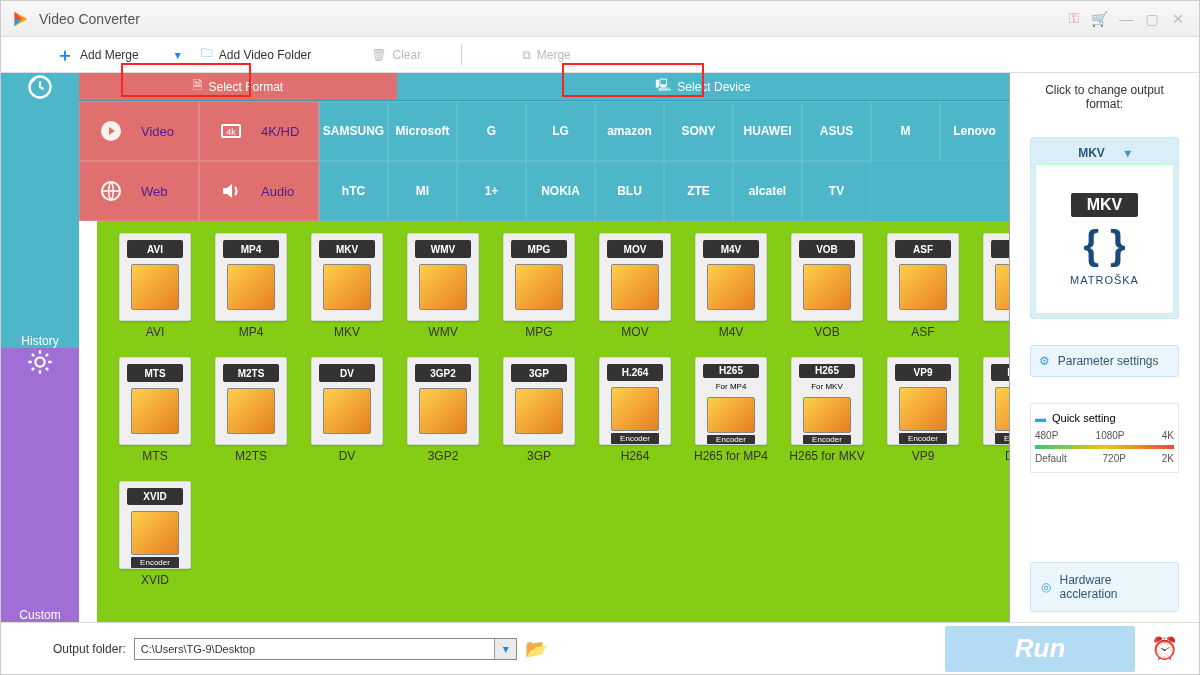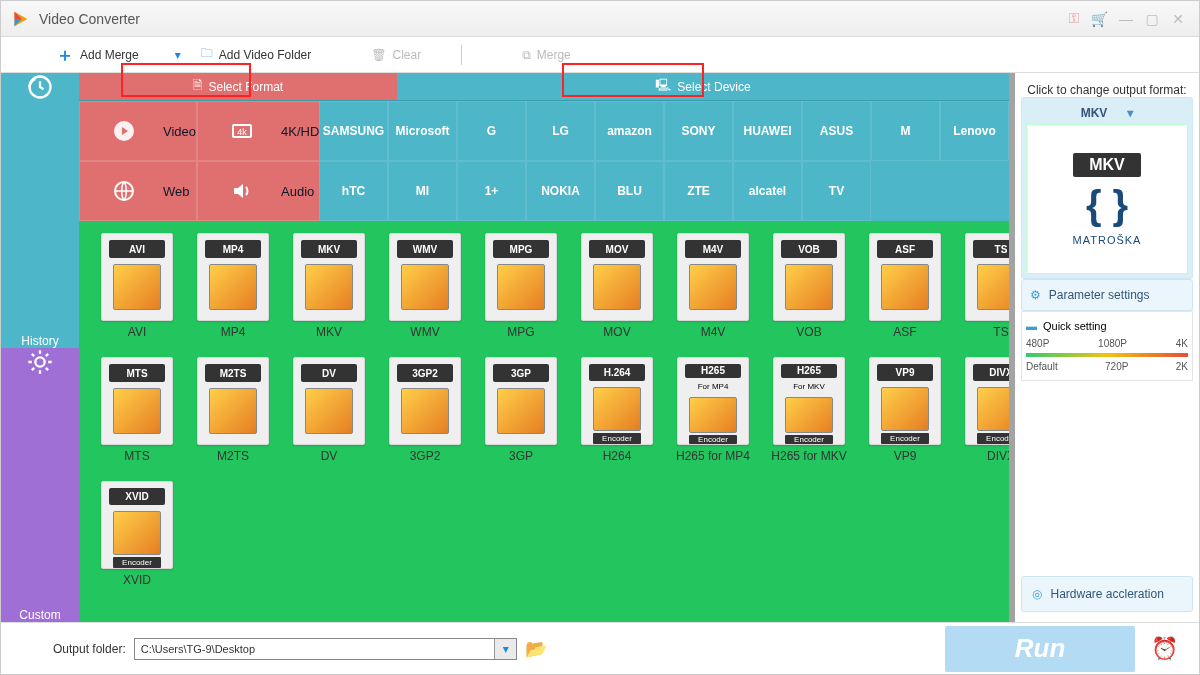--- a/index.html
+++ b/index.html
@@ -22,35 +22,35 @@
 .vtab.custom  { background: #a06fd6; }
 .vtab svg { width: 28px; height: 28px; stroke: #fff; fill: none; stroke-width: 2; }
 
 .main { flex: 1; display: flex; flex-direction: column; min-width: 0; }
 .tabrow { height: 28px; display: flex; background: #4db6c8; color: #fff; border-bottom: 1px solid #3a9bab; }
 .tabrow .half { flex: 1; display: flex; align-items: center; justify-content: center; gap: 6px; position: relative; cursor: pointer; }
 .tabrow .half.format { background: #e07070; }
 .redbox { position: absolute; border: 2px solid #f22; pointer-events: none; }
 .catrow { display: flex; height: 120px; }
 .catleft { width: 240px; background: #e07070; display: grid; grid-template-columns: 1fr 1fr; grid-template-rows: 1fr 1fr; }
-.catcell { display: flex; align-items: center; justify-content: flex-start; padding-left: 32px; gap: 27px; color: #0f172a; font-size: 13px; border: 1px solid rgba(255,255,255,0.15); cursor: pointer; }
+.catcell { display: flex; align-items: center; justify-content: flex-start; padding-left: 19px; gap: 18px; color: #4c1d95; font-size: 13px; border: 1px solid rgba(255,255,255,0.15); cursor: pointer; }
 .catcell svg { width:24px; height:24px; fill:#fff; }
 .brandgrid { flex: 1; background: #4db6c8; display: grid; grid-template-columns: repeat(9,1fr); grid-template-rows: 1fr 1fr; }
 .brand { display:flex; align-items:center; justify-content:center; color:#fff; font-size:12px; font-weight:bold; border:1px solid rgba(255,255,255,0.1); cursor:pointer; }
 
-.fmtbody { flex:1; background:#22c55e; padding:12px 18px; overflow:auto; }
+.fmtbody { flex:1; background:#84cc16; padding:12px 18px; overflow:auto;margin-left:18px; }
 .fmtgrid { display:grid; grid-template-columns: repeat(10, 80px); gap: 18px 16px; }
 .fmt { text-align:center; cursor:pointer; }
 .fmt .thumb { width:72px; height:88px; background:#efefef; border:1px solid #d8d8d8; border-radius:2px; margin:0 auto 4px; display:flex; flex-direction:column; align-items:center; justify-content:flex-start; padding-top:6px; box-shadow:0 1px 2px rgba(0,0,0,.15);}
 .fmt .hdr { width:56px; height:18px; background:#333; color:#fff; font-size:10px; font-weight:bold; display:flex; align-items:center; justify-content:center; border-radius:2px; }
 .fmt .pic { width:48px; height:46px; margin-top:6px; background:linear-gradient(135deg,#ffcf4a,#e67e22); border:1px solid #888; border-radius:2px;}
 .fmt .sub { width:48px; height:12px; background:#333; color:#fff; font-size:8px; display:flex; align-items:center; justify-content:center; border-radius:1px; margin-top:2px;}
 .fmt .lbl { font-size:12px; color:#333; }
 
-.rpanel { width:190px; border-left:6px solid #a3a3a3; background:#fff; padding:10px 6px; display:flex; flex-direction:column; gap:0; }
+.rpanel { width:190px; border-left:1px solid #a3a3a3; background:#fff; padding:10px 20px; display:flex; flex-direction:column; gap:26px; }
 .rpanel .hint { font-size:12px; color:#333; text-align:center; }
 .selcard { border:1px solid #cde7f3; background:#d9eef6; border-radius:3px; padding:4px; }
 .selhdr { display:flex; align-items:center; justify-content:center; color:#357; font-weight:bold; padding:4px 0; gap:20px;}
 .selimg { background:#fff; height:150px; display:flex; align-items:center; justify-content:center; flex-direction:column; border:1px solid #bfc; border-radius:2px;}
 .parambtn { display:flex; align-items:center; gap:8px; background:#eaf6fb; border:1px solid #cce5ef; padding:8px; border-radius:3px; cursor:pointer; color:#357;}
 .qs { border:1px solid #e5e5e5; padding:8px 4px; font-size:11px; }
 .qs .row1 { display:flex; justify-content:space-between; color:#555; font-size:10px;}
 .qs .bar { height:4px; margin:4px 0; background:linear-gradient(90deg,#2ecc71 0%,#f1c40f 50%,#e74c3c 100%);}
 .hwbtn { display:flex; align-items:center; gap:8px; background:#eaf6fb; border:1px solid #cce5ef; padding:10px; border-radius:3px; cursor:pointer; color:#357;}
 

